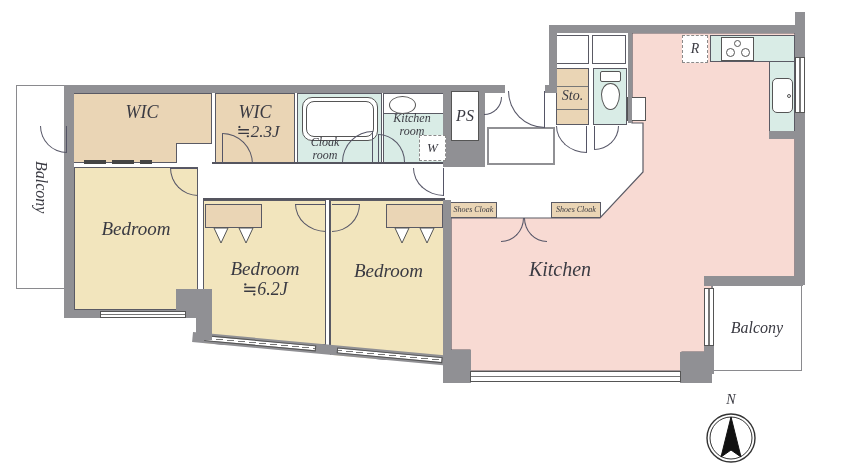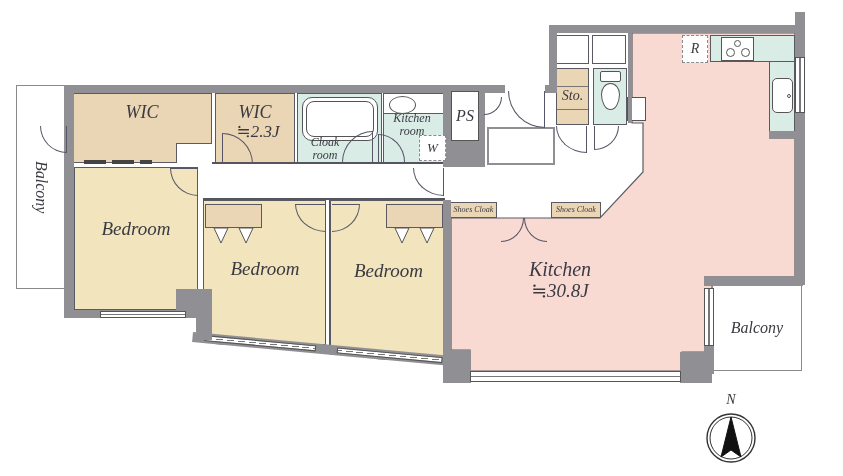--- a/index.html
+++ b/index.html
@@ -177,27 +177,27 @@
   </div>
   <div class="lbl flexc" style="left:551px;top:202px;width:50px;height:16px;font-size:8px;">
     <span>Shoes Cloak</span>
   </div>
 
   <div class="lbl" style="left:74px;top:218px;width:124px;font-size:19px;">
     <div>Bedroom</div>
   </div>
   <div class="lbl" style="left:203px;top:258px;width:124px;font-size:19px;">
     <div>Bedroom</div>
+    <div style="font-size:18px;">≒6.2J</div>
   </div>
   <div class="lbl" style="left:330px;top:260px;width:117px;font-size:19px;">
     <div>Bedroom</div>
   </div>
   <div class="lbl" style="left:460px;top:258px;width:200px;font-size:20px;">
     <div>Kitchen</div>
-    <div style="font-size:19px;">≒30.8J</div>
   </div>
   <div class="lbl flexc" style="left:712px;top:285px;width:90px;height:86px;font-size:16px;">
     <span>Balcony</span>
   </div>
   <div class="lbl" style="left:716px;top:392px;width:30px;font-size:14px;">
     <span>N</span>
   </div>
 
   <svg width="843" height="476" style="pointer-events:none;">
     <g fill="#ffffff" stroke="#555" stroke-width="1">

